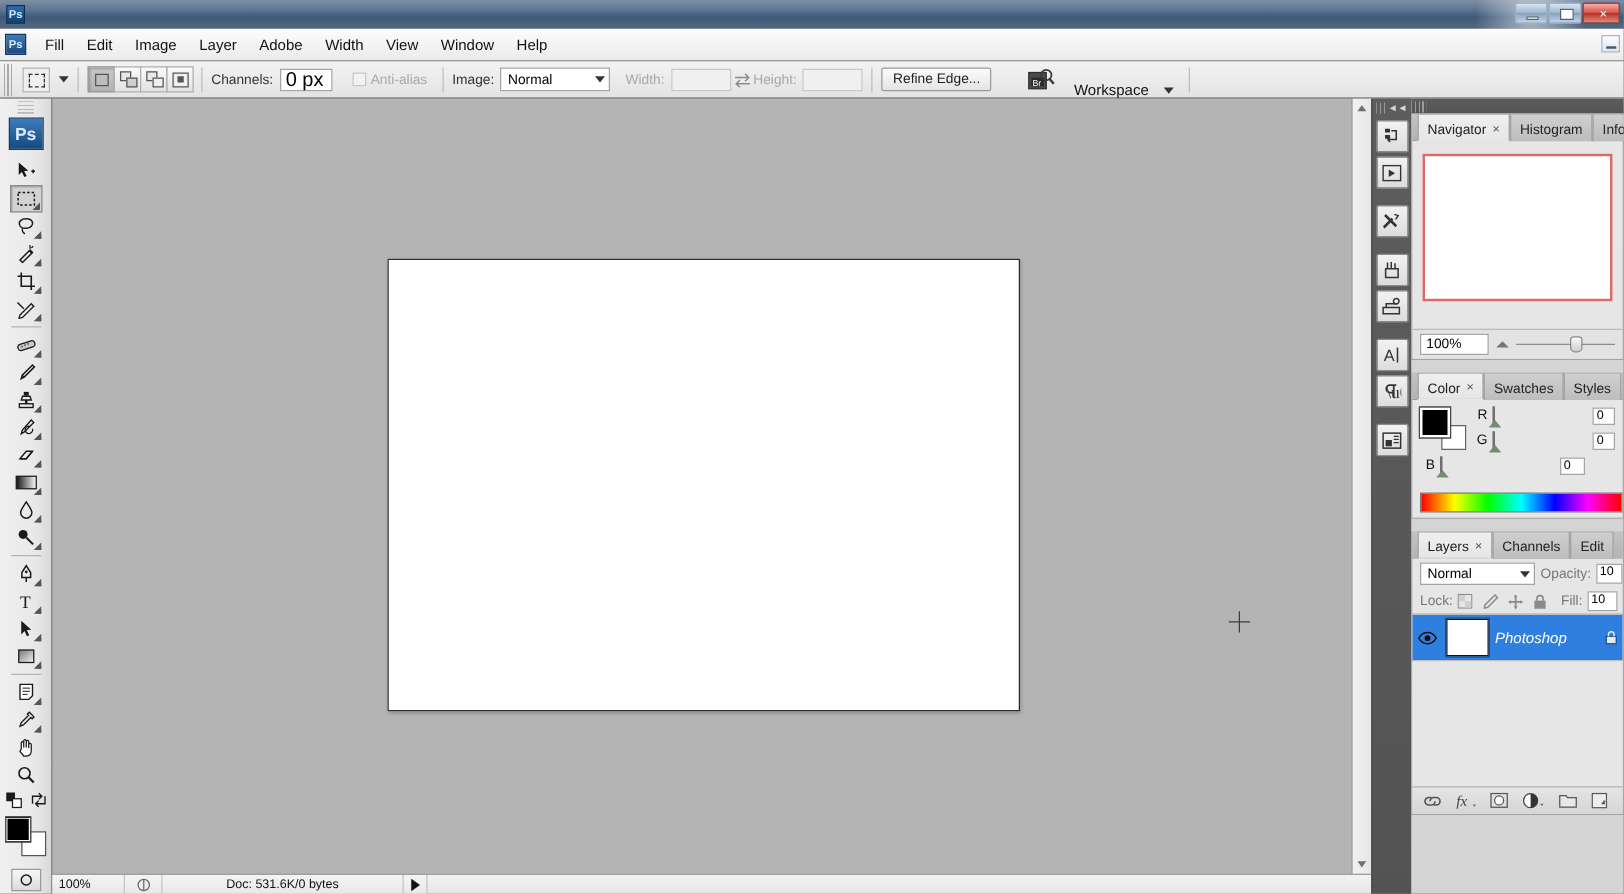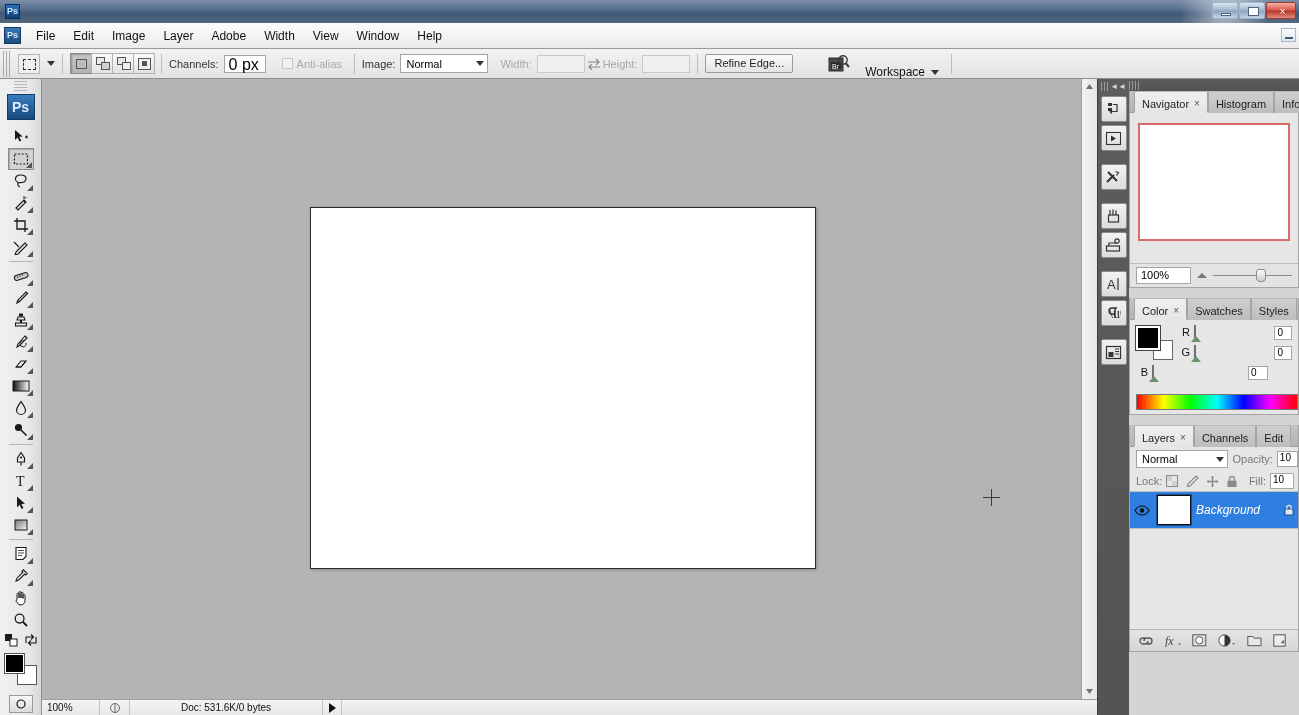--- a/index.html
+++ b/index.html
@@ -109,21 +109,21 @@
     height:19px; border:1px solid #a5a5a5; background:#fff; font-size:11px; color:#000;
     display:flex; align-items:center; justify-content:space-between; padding:0 3px 0 5px;
   }
   .selectbox .caret{ margin-left:8px;}
   .btn3d{
     height:19px; border:1px solid #9a9a9a; border-radius:2px;
     background:linear-gradient(180deg,#fbfbfb,#e4e4e4);
     font-size:11px; color:#222; padding:0 8px; line-height:17px;
   }
   .briconop{ width:24px; height:22px; position:relative; }
-  .workspace{ font-size:12px; color:#111; display:flex; align-items:center; gap:6px;margin-top:17px;}
+  .workspace{ font-size:12px; color:#111; display:flex; align-items:center; gap:12px;margin-top:17px;}
 
   
   .toolbox{
     position:absolute; left:0; top:79px; width:42px; height:636px;
     background:linear-gradient(90deg,#f0f0f0 0%,#e8e8e8 70%,#d8d8d8 100%);
     border-right:1px solid #8f8f8f;
   }
   .tb-grip{ height:10px; background:repeating-linear-gradient(0deg,#b7b7b7 0 1px,transparent 1px 3px); margin:2px 14px 0 14px;}
   .tb-logo{
     margin:3px auto 6px auto; width:28px; height:26px;
@@ -278,21 +278,21 @@
         </div>
       <div class="winbtn close">
           <i>×</i>
         </div>
     </div>
   </div>
 
   <div class="menubar">
     <div class="mlogo">Ps</div>
     <div class="menuitems">
-      <div class="mi">File</div>
+      <div class="mi">Fill</div>
       <div class="mi">Edit</div>
       <div class="mi">Image</div>
       <div class="mi">Layer</div>
       <div class="mi">Adobe</div>
       <div class="mi">Width</div>
       <div class="mi">View</div>
       <div class="mi">Window</div>
       <div class="mi">Help</div>
     </div>
     <div class="docmin">
@@ -819,21 +819,21 @@
         </div>
 
         <div class="layerrow">
           <span class="eye">
             <svg width="16" height="11" viewBox="0 0 16 11">
                 <path d="M1 5.5C3 2 5.5 1 8 1s5 1 7 4.5C13 9 10.5 10 8 10S3 9 1 5.5z" fill="none" stroke="#111" stroke-width="1.1"></path>
                 <circle cx="8" cy="5.5" r="2.3" fill="#111"></circle>
               </svg>
           </span>
           <span class="layerthumb"></span>
-          <span class="layername">Background</span>
+          <span class="layername">Photoshop</span>
           <span>
             <svg width="10" height="12" viewBox="0 0 10 12">
                 <rect x="1" y="5" width="8" height="6" fill="#e8e8e8" stroke="#1a4f91"></rect>
                 <path d="M2.8 5V3.6a2.2 2.2 0 014.4 0V5" fill="none" stroke="#e8e8e8" stroke-width="1.2"></path>
               </svg>
           </span>
         </div>
 
         <div class="layerlist"></div>
 

